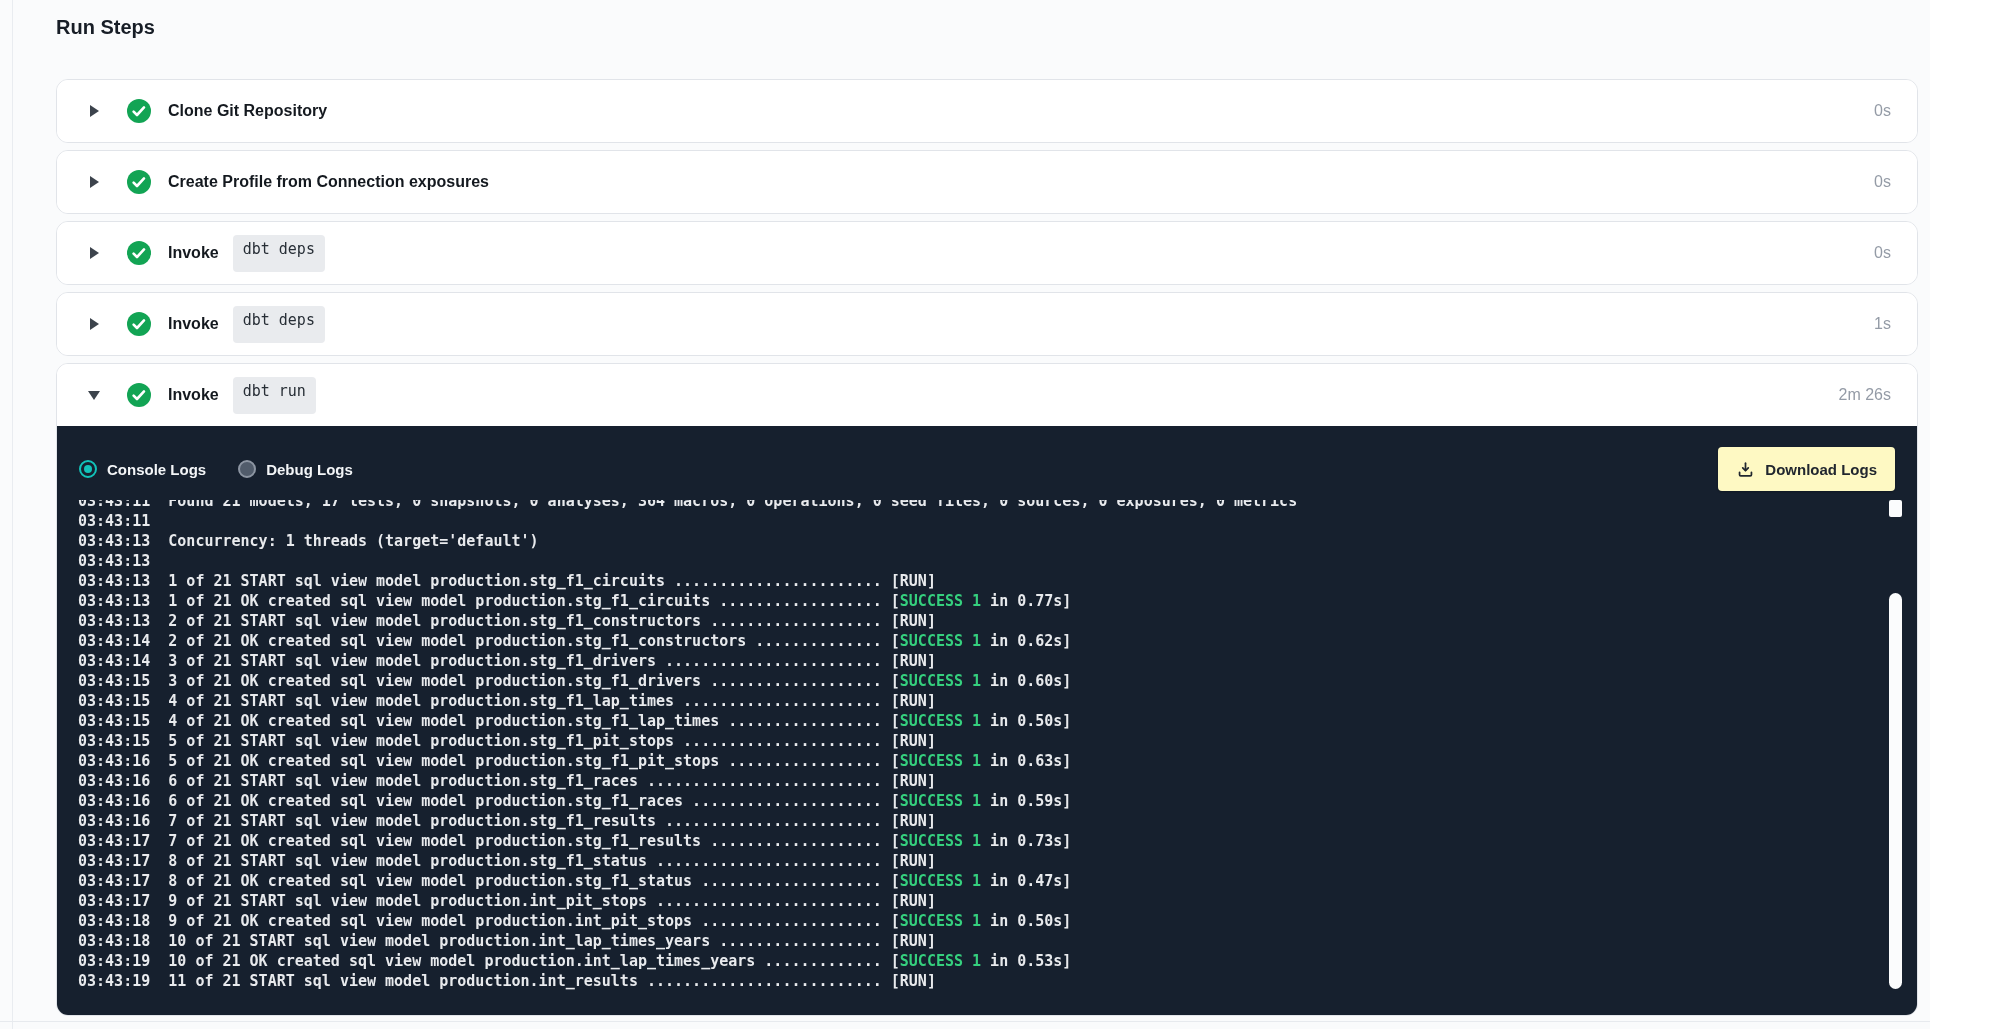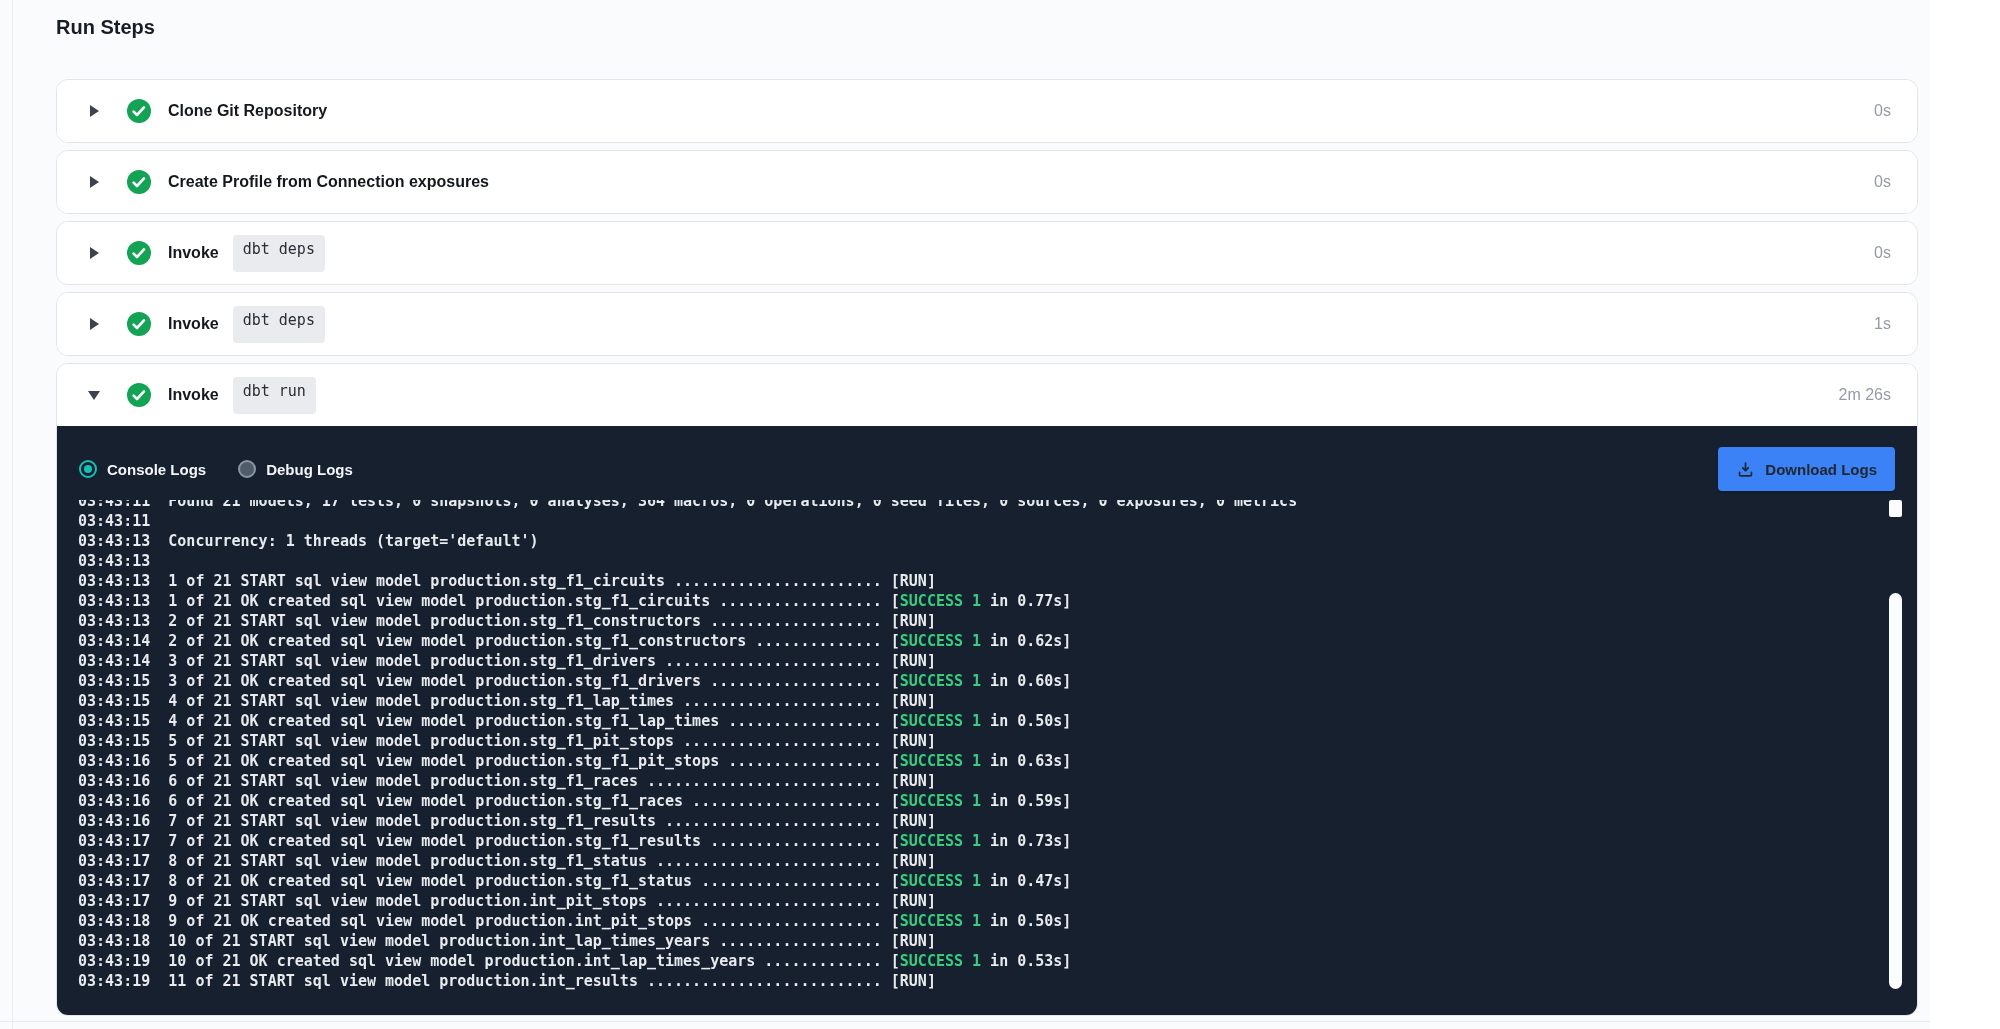--- a/index.html
+++ b/index.html
@@ -19,21 +19,21 @@
   .spacer{flex:1;}
   .duration{font-size:16px;color:var(--duration_gray,#949BA6);}
   .console{position:relative;height:589px;background:var(--console_bg,#16202E);}
   .console-toolbar{position:absolute;left:22px;right:22px;top:20px;height:46px;display:flex;align-items:center;}
   .radio{display:flex;align-items:center;cursor:pointer;margin-right:32px;}
   .rdot{width:18px;height:18px;border-radius:50%;box-sizing:border-box;position:relative;flex:0 0 auto;}
   .rdot.on{border:2px solid var(--radio_teal,#12C2B9);}
   .rdot.on::after{content:"";position:absolute;left:3px;top:3px;width:8px;height:8px;border-radius:50%;background:var(--radio_teal,#12C2B9);}
   .rdot.off{border:2px solid #8C95A2;background:#515C6B;}
   .rlabel{margin-left:10px;font-size:15px;font-weight:700;color:#F3F5F7;}
-  .download-btn{margin-left:auto;height:44px;padding:0 18px;border:none;border-radius:4px;background:#3b82f6;display:flex;align-items:center;gap:10px;font-family:"Liberation Sans",sans-serif;font-size:15px;font-weight:600;color:#21272F;cursor:pointer;box-shadow:0 1px 2px rgba(0,0,0,0.25);}
+  .download-btn{margin-left:auto;height:44px;padding:0 18px;border:none;border-radius:4px;background:#fef9c3;display:flex;align-items:center;gap:10px;font-family:"Liberation Sans",sans-serif;font-size:15px;font-weight:600;color:#21272F;cursor:pointer;box-shadow:0 1px 2px rgba(0,0,0,0.25);}
   .log-area{position:absolute;left:21px;top:74px;width:1800px;height:495px;overflow:hidden;font-family:"DejaVu Sans Mono",monospace;font-size:15px;line-height:20px;font-weight:700;color:#E8EAED;white-space:pre;}
   .log-line:first-child{margin-top:-9px;}
   .grn{color:var(--log_green,#35D07E);}
   .vscrollbar{position:absolute;right:15px;top:74px;width:13px;height:495px;}
   .scroll-btn{position:absolute;top:0;left:0;width:13px;height:17px;background:#FBFCFD;border-radius:2px;}
   .scroll-thumb{position:absolute;top:93px;left:0;width:13px;height:396px;background:#FBFCFD;border-radius:7px;}
 </style>
 </head>
 <body>
 

